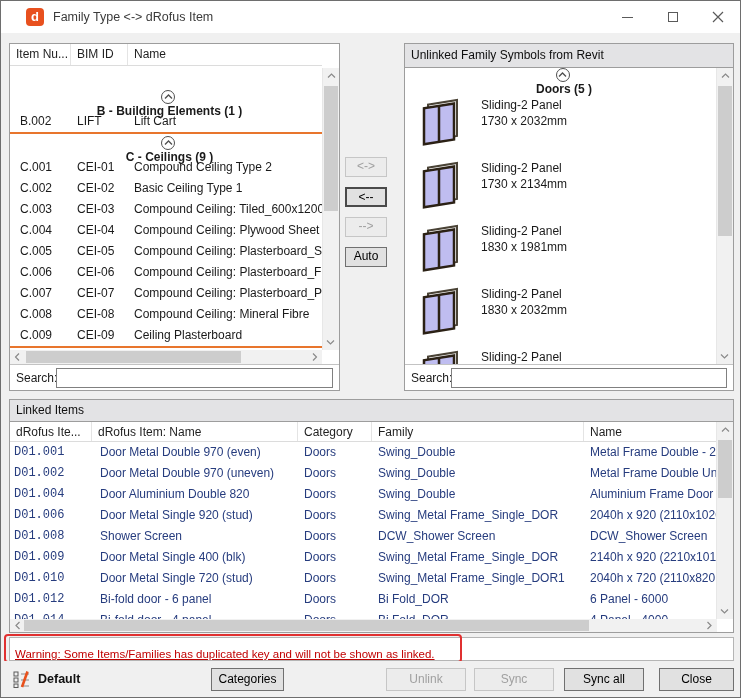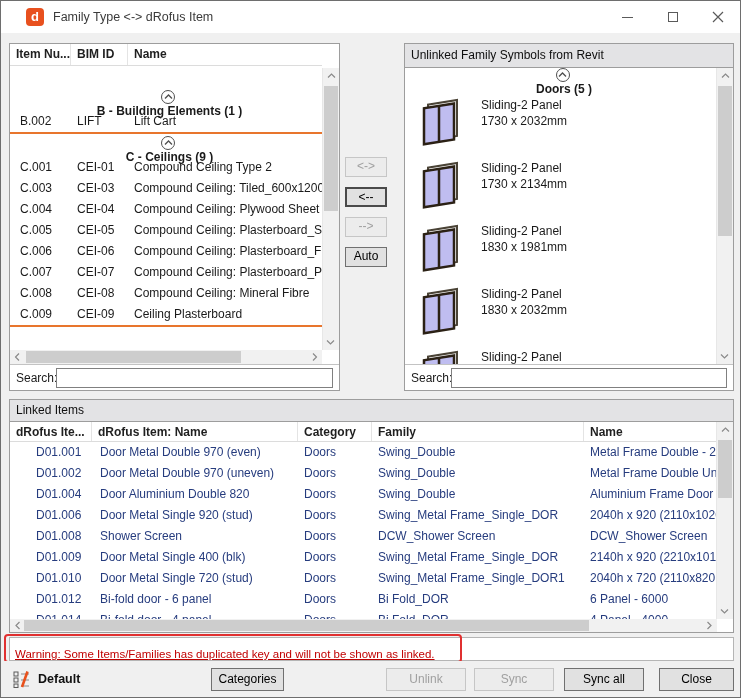--- a/index.html
+++ b/index.html
@@ -16,21 +16,21 @@
   .winctl.min { right:90px; } .winctl.max { right:45px; } .winctl.cls { right:0; }
   .glyph-min { width:11px; height:1px; background:#5a5a5a; }
   .glyph-max { width:10px; height:10px; border:1px solid #5a5a5a; }
 
   
   .panel { position:absolute; background:#fff; border:1px solid #9d9d9d; }
   .panel-hdr { height:24px; line-height:23px; background:#e3e3e5; border-bottom:1px solid #9d9d9d; padding-left:6px; color:#0f0f0f; }
 
   
   .ghdr { display:flex; height:22px; border-bottom:1px solid #dcdcdc; }
-  .ghdr .hc { line-height:21px; padding-left:6px; color:#1f1f1f; border-right:1px solid #e4e4e4; overflow:hidden; white-space:nowrap;font-weight:bold; }
+  .ghdr .hc { line-height:21px; padding-left:6px; color:#1f1f1f; border-right:1px solid #e4e4e4; overflow:hidden; white-space:nowrap; }
   .ghdr .hc:last-child { border-right:none; flex:1; }
 
   
   .vscroll { position:absolute; right:0; width:17px; background:#f1f1f1; border-left:1px solid #e7e7e7; }
   .hscroll { position:absolute; left:0; height:14px; background:#f1f1f1; }
   .sb-btn { position:absolute; display:flex; align-items:center; justify-content:center; }
   .vscroll .sb-btn { left:0; right:0; height:15px; }
   .vscroll .sb-btn.up { top:0; } .vscroll .sb-btn.down { bottom:0; }
   .hscroll .sb-btn { top:0; bottom:0; width:15px; }
   .hscroll .sb-btn.lt { left:0; } .hscroll .sb-btn.rt { right:0; }
@@ -70,21 +70,21 @@
   .p-right .vscroll { top:24px; bottom:26px; }
 
   
   .p-linked { left:8px; top:398px; width:725px; height:234px; }
   .p-linked .panel-hdr { height:22px; line-height:21px; }
   .p-linked .ghdr { width:707px; height:20px; }
   .lk-c0 { width:82px; } .lk-c1 { width:206px; } .lk-c2 { width:74px; } .lk-c3 { width:212px; }
   .p-linked .body { position:absolute; top:42px; left:0; width:707px; bottom:13px; overflow:hidden; }
   .l-row { height:21px; display:flex; line-height:21px; color:#263c7e; white-space:nowrap; }
   .l-row .c { overflow:hidden; }
-  .l-row .k0 { width:82px; padding-left:26px; } .l-row .k1 { width:206px; padding-left:8px; }
+  .l-row .k0 { width:82px; padding-left:4px;font-family:Liberation Mono, monospace; } .l-row .k1 { width:206px; padding-left:8px; }
   .l-row .k2 { width:74px; padding-left:6px; } .l-row .k3 { width:212px; padding-left:6px; }
   .l-row .k4 { flex:1; padding-left:6px; }
   .p-linked .vscroll { top:22px; bottom:13px; }
   .p-linked .hscroll { bottom:0; width:707px; height:13px; }
 
   
   .status-strip { position:absolute; left:8px; top:636px; width:725px; height:24px; background:#fff; border:1px solid #b5b5b5; display:flex; align-items:flex-end; }
   .warn-text { color:#c00000; text-decoration:underline; font-size:11.5px; padding-left:5px; white-space:nowrap; }
   .warn-box { position:absolute; left:3px; top:633px; width:458px; height:29px; border:2px solid #e03030; border-radius:4px; pointer-events:none; }
 
@@ -155,20 +155,25 @@
         <span class="grp-label">C - Ceilings (9 )</span>
       </div>
       <div>
 
           <div class="i-row">
             <span class="c c0">C.001</span>
             <span class="c c1">CEI-01</span>
             <span class="c c2">Compound Ceiling Type 2</span>
           </div>
 
+          <div class="i-row">
+            <span class="c c0">C.002</span>
+            <span class="c c1">CEI-02</span>
+            <span class="c c2">Basic Ceiling Type 1</span>
+          </div>
 
           <div class="i-row">
             <span class="c c0">C.003</span>
             <span class="c c1">CEI-03</span>
             <span class="c c2">Compound Ceiling: Tiled_600x1200</span>
           </div>
 
           <div class="i-row">
             <span class="c c0">C.004</span>
             <span class="c c1">CEI-04</span>

